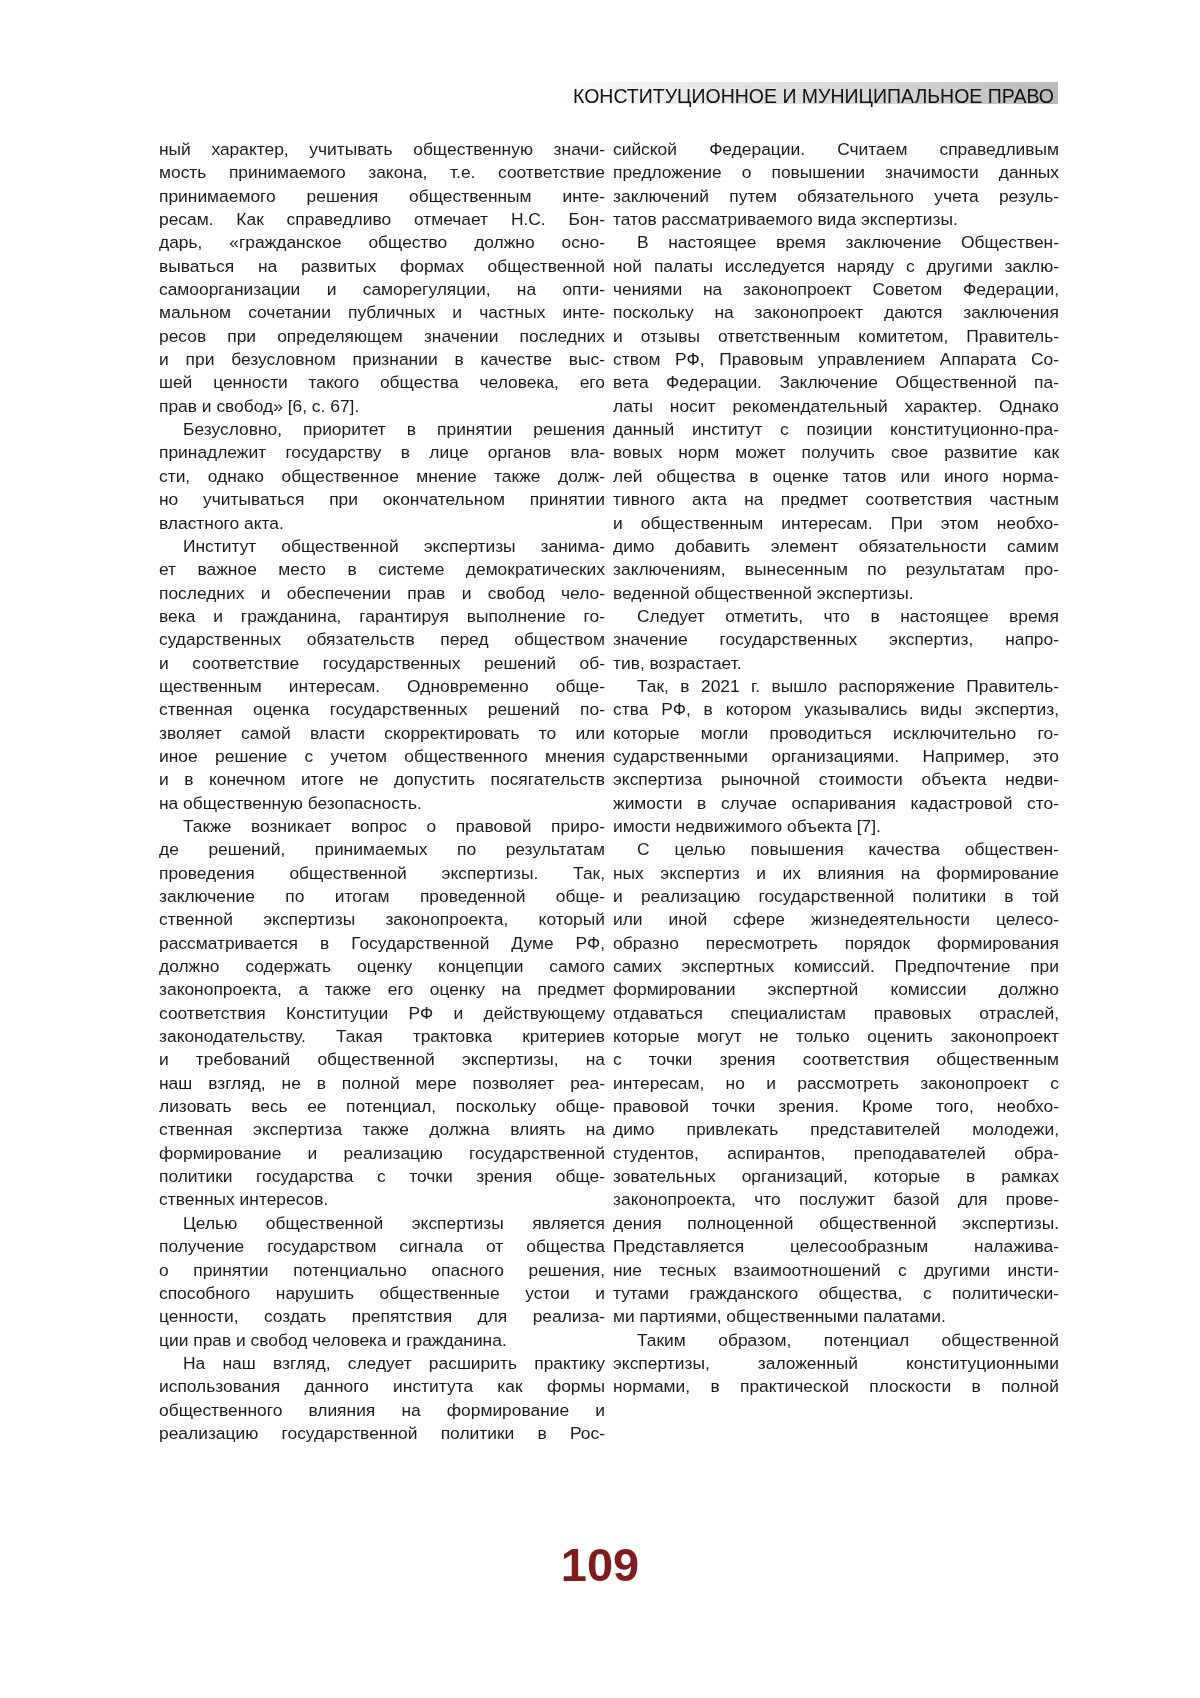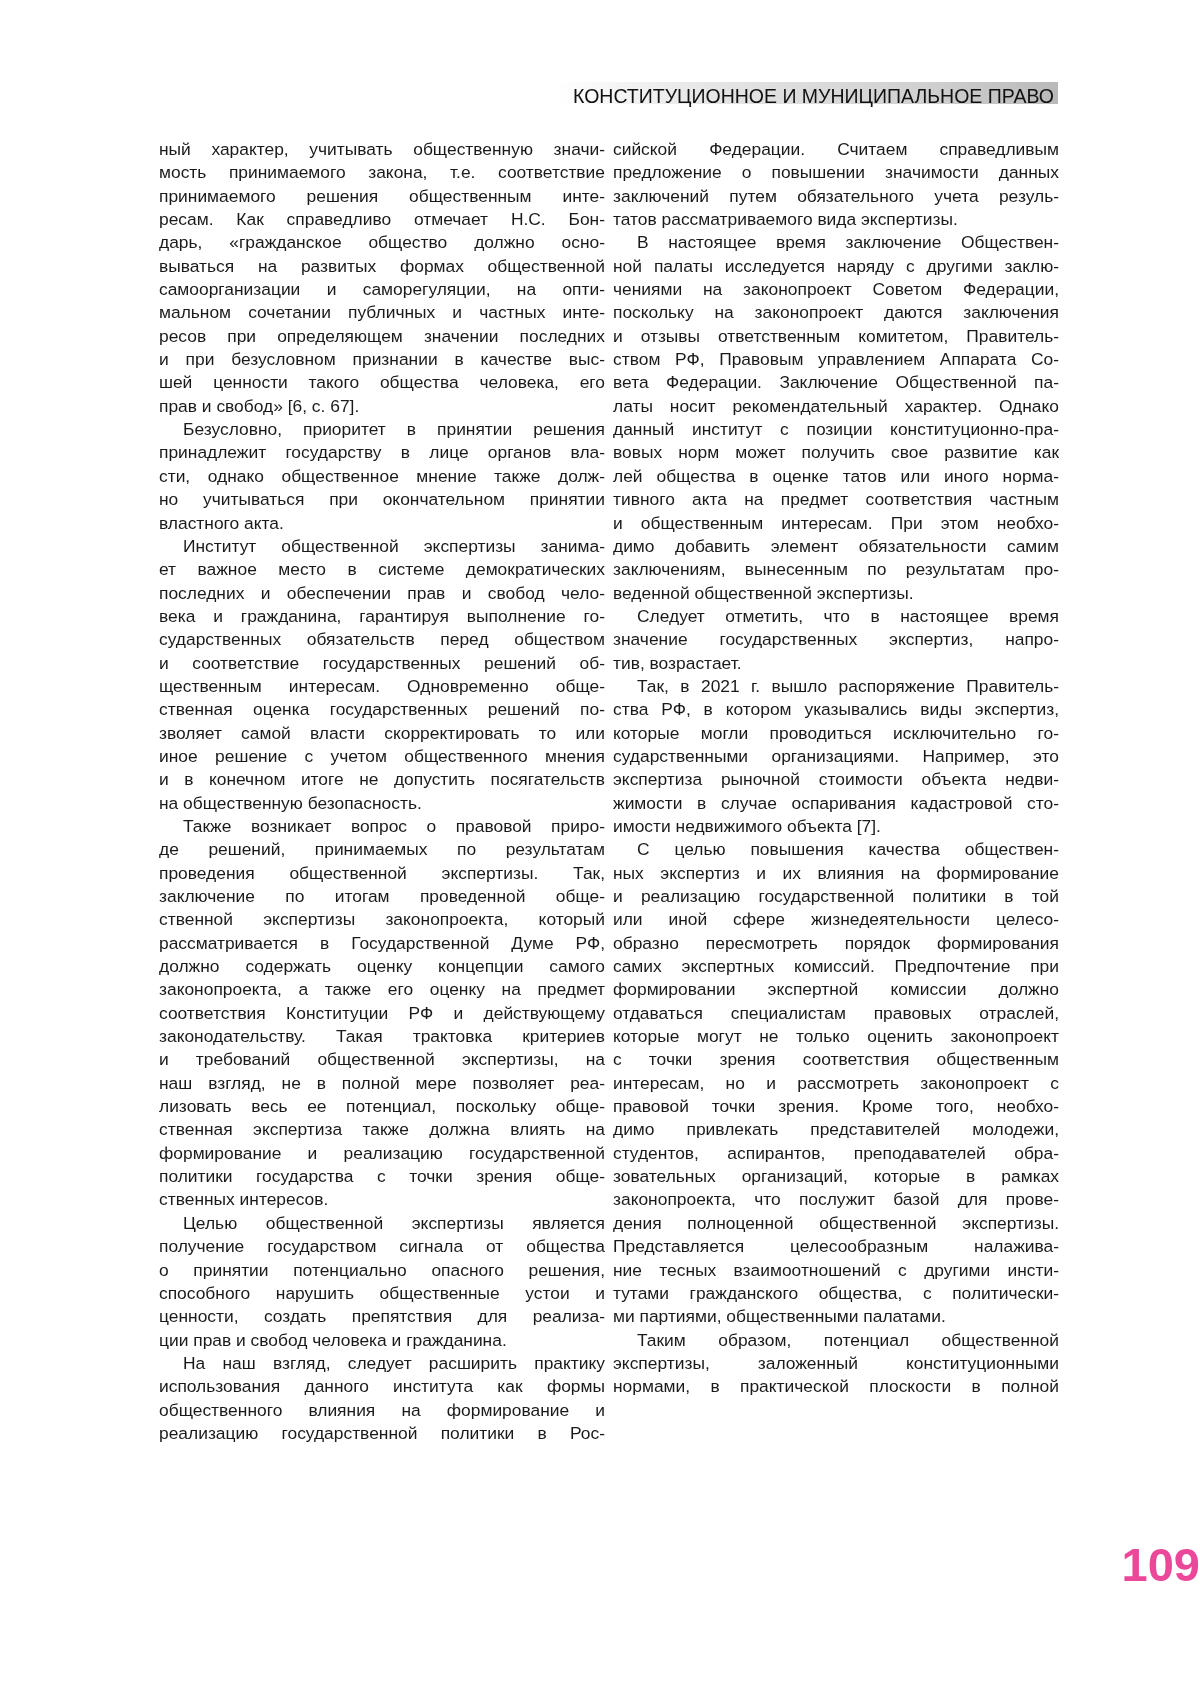--- a/index.html
+++ b/index.html
@@ -17,22 +17,22 @@
     position: absolute; top: 138px; width: 446px;
     font-size: 17.4px; line-height: 23.35px; text-align: justify;
   }
   .col-left { left: 143px; margin-left: 16px; }
   .col-right { left: 613px; }
   .line { display: block; height: 23.35px; white-space: nowrap; overflow: visible;
           text-align: justify; text-align-last: justify; }
   .line.last { text-align-last: left; }
   .line.indent { padding-left: 24px; }
   .page-number {
-    position: absolute; left: 0; width: 1200px; top: 1537px; text-align: right;
-    font-size: 47px; font-weight: bold; color: #ec4899;
+    position: absolute; left: 0; width: 1200px; top: 1537px; text-align: center;
+    font-size: 47px; font-weight: bold; color: #7f1d1d;
   }
 </style>
 </head>
 <body>
 
 <div class="header-bar">
   <span class="header-title">КОНСТИТУЦИОННОЕ И МУНИЦИПАЛЬНОЕ ПРАВО</span>
 </div>
 
 <div class="column col-left" id="col-left">

